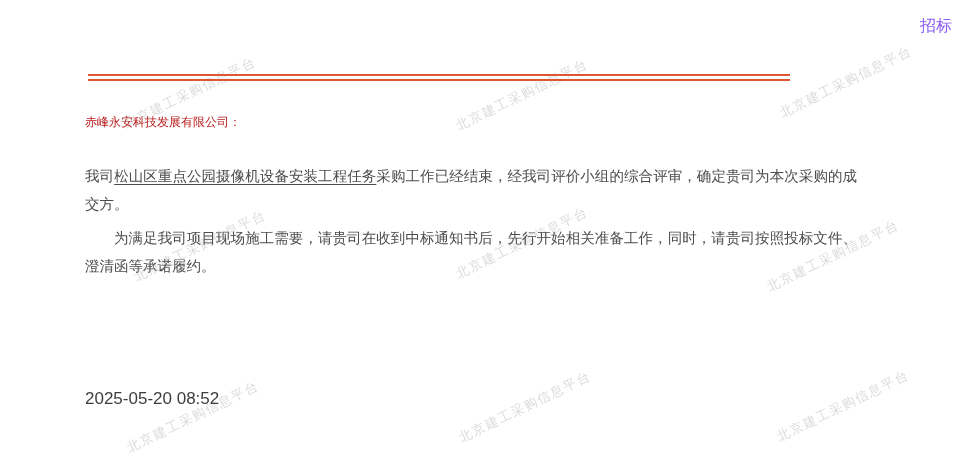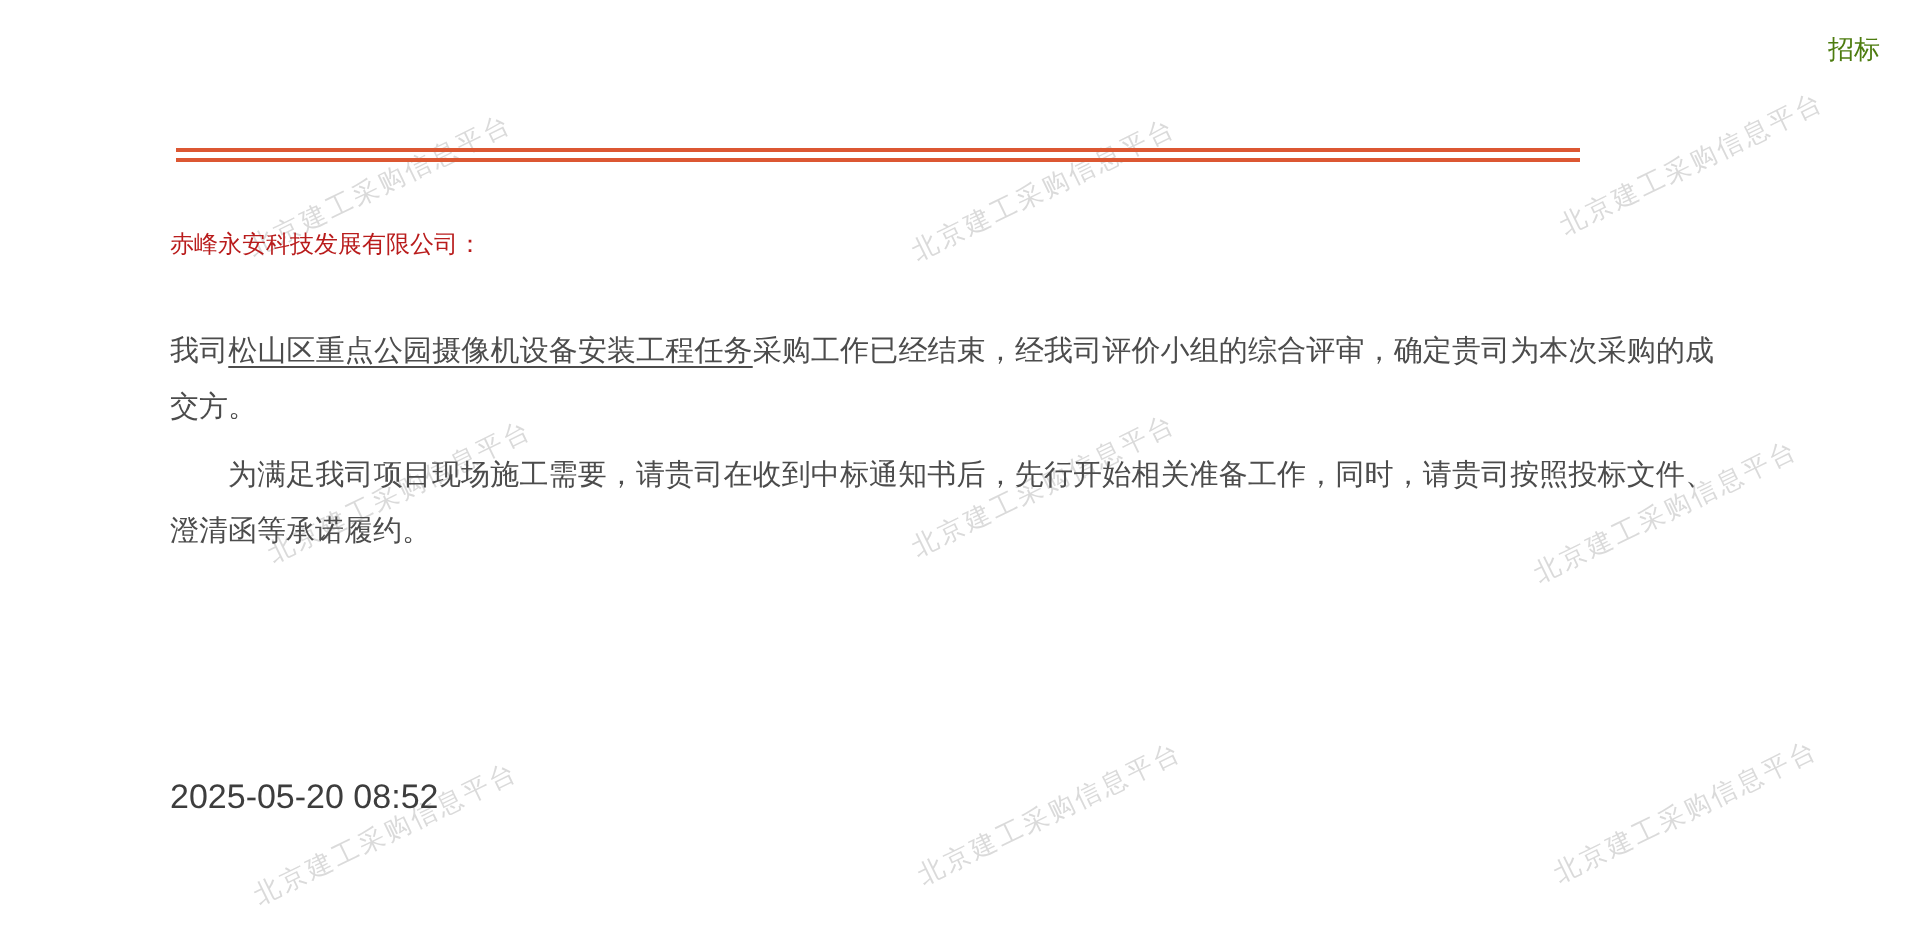--- a/index.html
+++ b/index.html
@@ -101,24 +101,24 @@
     position: absolute;
     left: 85px;
     top: 389px;
     width: 707px;
     text-align: left;
     font-size: 17px;
     color: #3d3d3d;
   }
   .corner-label {
     position: absolute;
-    right: 18px;
+    right: 6px;
     top: 16px;
-    font-size: 13px;
-    color: #4d7c0f;
+    font-size: 16px;
+    color: #8b5cf6;
     white-space: nowrap;
     cursor: pointer;
   }
 </style>
 </head>
 <body>
 
 <div class="page">
 
   <div class="watermark-layer">

